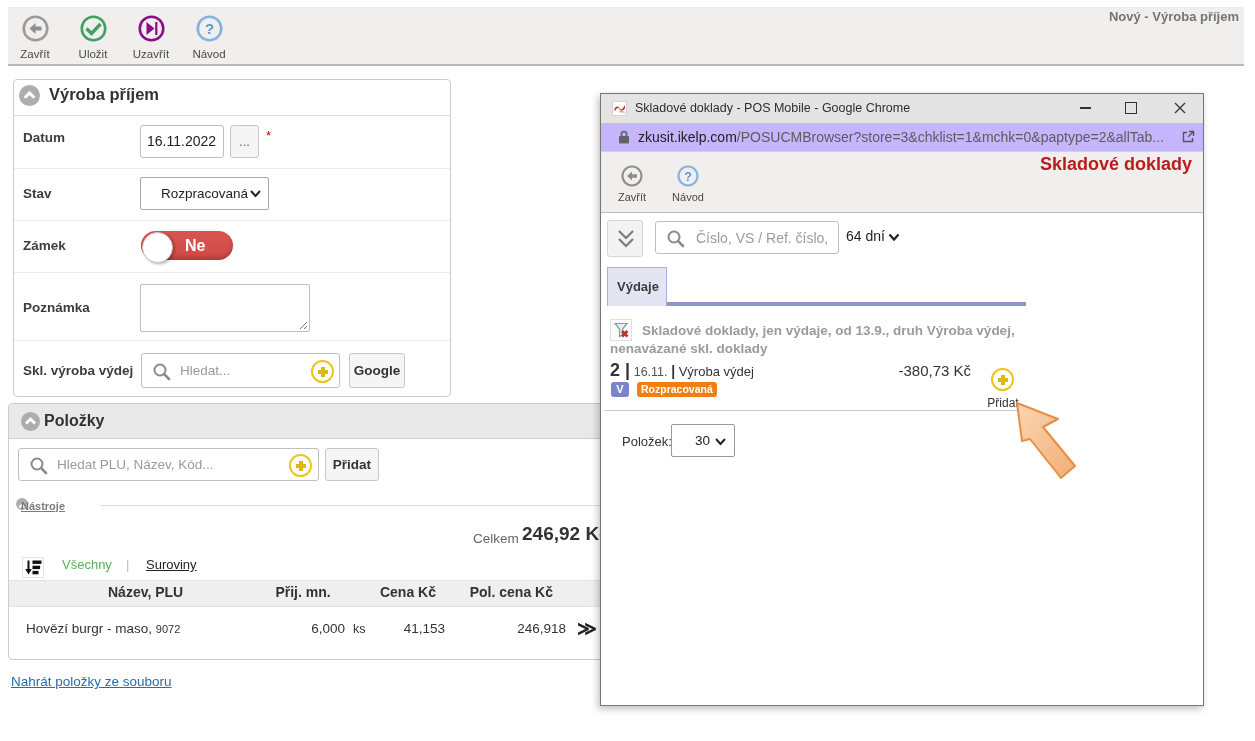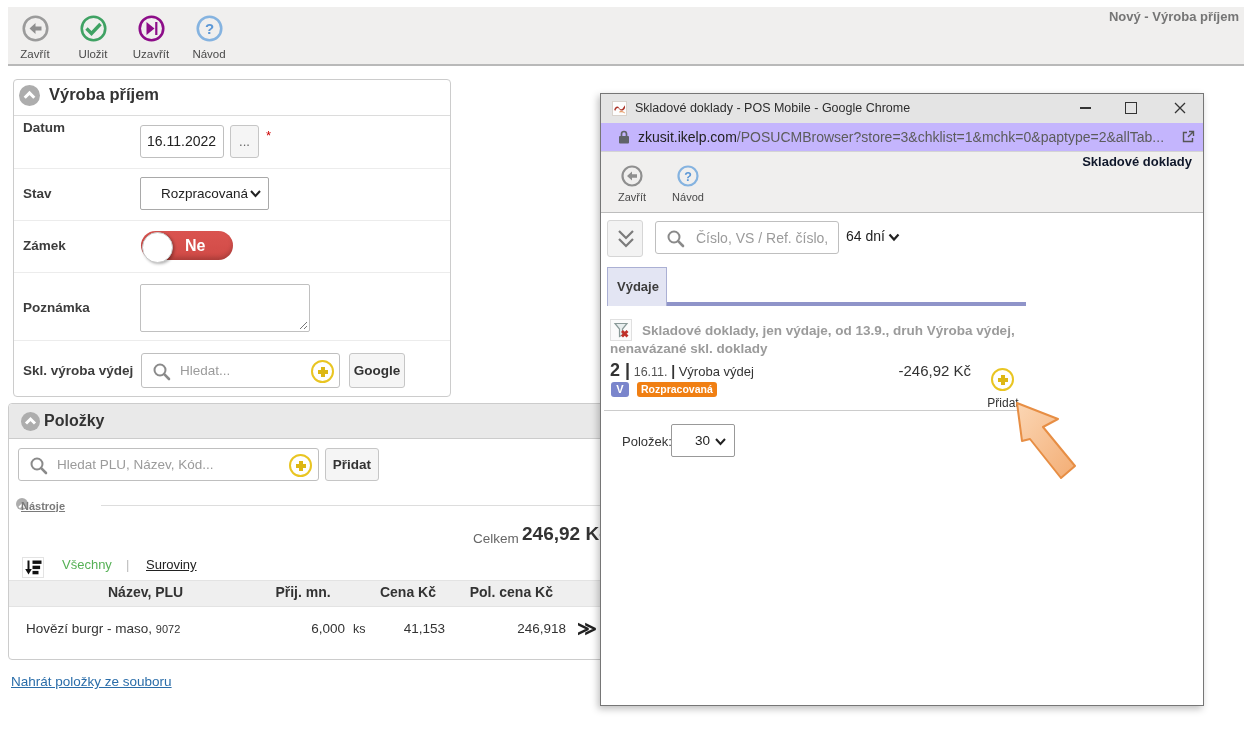--- a/index.html
+++ b/index.html
@@ -69,21 +69,21 @@
           <path d="M5.7 12.7 L10.5 7.9 L15.3 12.7" fill="none" stroke="#fff" stroke-width="3"></path>
         </svg>
     </div>
     <div class="ptitle" style="left:35px;top:5px;font-size:16.5px;">Výroba příjem</div>
     <div class="rowline" style="top:35px;border-color:#dcdcdc;"></div>
     <div class="rowline" style="top:88px;"></div>
     <div class="rowline" style="top:140px;"></div>
     <div class="rowline" style="top:192px;"></div>
     <div class="rowline" style="top:260px;"></div>
 
-    <div class="flabel" style="left:9px;top:40px;">Datum</div>
+    <div class="flabel" style="left:9px;top:50px;">Datum</div>
     <div class="inp" style="left:126px;top:45px;width:84px;height:33px;font-size:14px;color:#222;line-height:31px;padding-left:6px;">16.11.2022</div>
     <div class="btn" style="left:216px;top:45px;width:29px;height:33px;line-height:31px;font-size:13px;color:#666;">...</div>
     <div class="abs" style="left:252px;top:48px;color:#cc0000;font-size:13px;">*</div>
 
     <div class="flabel" style="left:9px;top:106px;">Stav</div>
     <div class="inp" style="left:126px;top:97px;width:129px;height:33px;border-color:#a9a9a9;border-radius:2px;">
       <span style="position:absolute;left:20px;top:8px;font-size:13.5px;color:#222;">Rozpracovaná</span>
       <svg style="position:absolute;right:7px;top:11px;" width="11" height="9" viewBox="0 0 11 9">
           <path d="M1 2 L5.5 7 L10 2" fill="none" stroke="#222" stroke-width="2"></path>
         </svg>
@@ -209,21 +209,21 @@
           </svg>
         <span class="tlbl" style="margin-top:0;font-size:11px;">Zavřít</span>
       </div>
       <div class="tbtn" style="left:59px;top:13px;">
         <svg width="22" height="22" viewBox="0 0 22 22">
             <circle cx="11" cy="11" r="9.5" fill="none" stroke="#85b3e0" stroke-width="2.2"></circle>
             <text x="11" y="16" font-family="Liberation Sans" font-size="12.5" font-weight="bold" fill="#5b97d6" text-anchor="middle">?</text>
           </svg>
         <span class="tlbl" style="margin-top:0;font-size:11px;">Návod</span>
       </div>
-      <div class="abs" style="right:11px;top:2px;font-weight:bold;font-size:13px;color:#0f172a;">Skladové doklady</div>
+      <div class="abs" style="right:11px;top:2px;font-weight:bold;font-size:18px;color:#b91c1c;">Skladové doklady</div>
     </div>
 
     <div class="btn" style="left:6px;top:126px;width:36px;height:37px;background:#f3f3f3;border-color:#d6d6d6;">
       <svg style="position:absolute;left:9px;top:8px;" width="18" height="20" viewBox="0 0 18 20">
           <path d="M2 2 L9 9 L16 2" fill="none" stroke="#7b7b7b" stroke-width="2.2"></path>
           <path d="M2 10 L9 17 L16 10" fill="none" stroke="#7b7b7b" stroke-width="2.2"></path>
         </svg>
     </div>
     <div class="inp" style="left:54px;top:127px;width:184px;height:33px;">
       <svg style="position:absolute;left:10px;top:7px;" width="19" height="19" viewBox="0 0 19 19">
@@ -245,21 +245,21 @@
     <div class="abs" style="left:9px;top:225px;width:20px;height:20px;border:1px solid #e0e0e0;background:#fbfbfb;">
       <svg width="20" height="20" viewBox="0 0 20 20">
           <path d="M4 3.5 L16 3.5 L11.5 9 L11.5 15 L8.5 16.5 L8.5 9 Z" fill="#e8eeee" stroke="#8a9a98" stroke-width="1.2"></path>
           <path d="M11 11 L16.5 16.5 M16.5 11 L11 16.5" stroke="#c03028" stroke-width="2.8"></path>
         </svg>
     </div>
     <div class="abs" style="left:41px;top:229px;font-weight:bold;font-size:13.5px;color:#9b9b9b;">Skladové doklady, jen výdaje, od 13.9., druh Výroba výdej,</div>
     <div class="abs" style="left:9px;top:247px;font-weight:bold;font-size:13.5px;color:#9b9b9b;">nenavázané skl. doklady</div>
 
     <div class="abs" style="left:9px;top:266px;font-size:13px;color:#333;"><b style="font-size:18px;">2 |</b> <span style="font-size:12.5px;color:#555;">16.11.</span> <b style="font-size:14px;">|</b> Výroba výdej</div>
-    <div class="abs" style="left:240px;top:268px;width:130px;text-align:right;font-size:15px;color:#333;">-246,92 Kč</div>
+    <div class="abs" style="left:240px;top:268px;width:130px;text-align:right;font-size:15px;color:#333;">-380,73 Kč</div>
     <div class="yplus" style="left:390px;top:274px;"></div>
     <div class="abs" style="left:380px;top:302px;width:44px;text-align:center;font-size:12px;color:#333;">Přidat</div>
 
     <div class="abs" style="left:10px;top:288px;width:18px;height:15px;background:#7a85cc;border-radius:3px;color:#fff;font-weight:bold;font-size:11px;text-align:center;line-height:15px;">V</div>
     <div class="abs" style="left:36px;top:288px;height:15px;background:#f07f13;border-radius:3px;color:#fff;font-weight:bold;font-size:10.5px;line-height:15px;padding:0 4px;">Rozpracovaná</div>
 
     <div class="abs" style="left:3px;top:316px;width:422px;border-top:1px solid #ccc;"></div>
 
     <div class="abs" style="left:21px;top:340px;font-size:13px;color:#333;">Položek:</div>
     <div class="inp" style="left:70px;top:330px;width:64px;height:33px;border-color:#999;border-radius:2px;">

